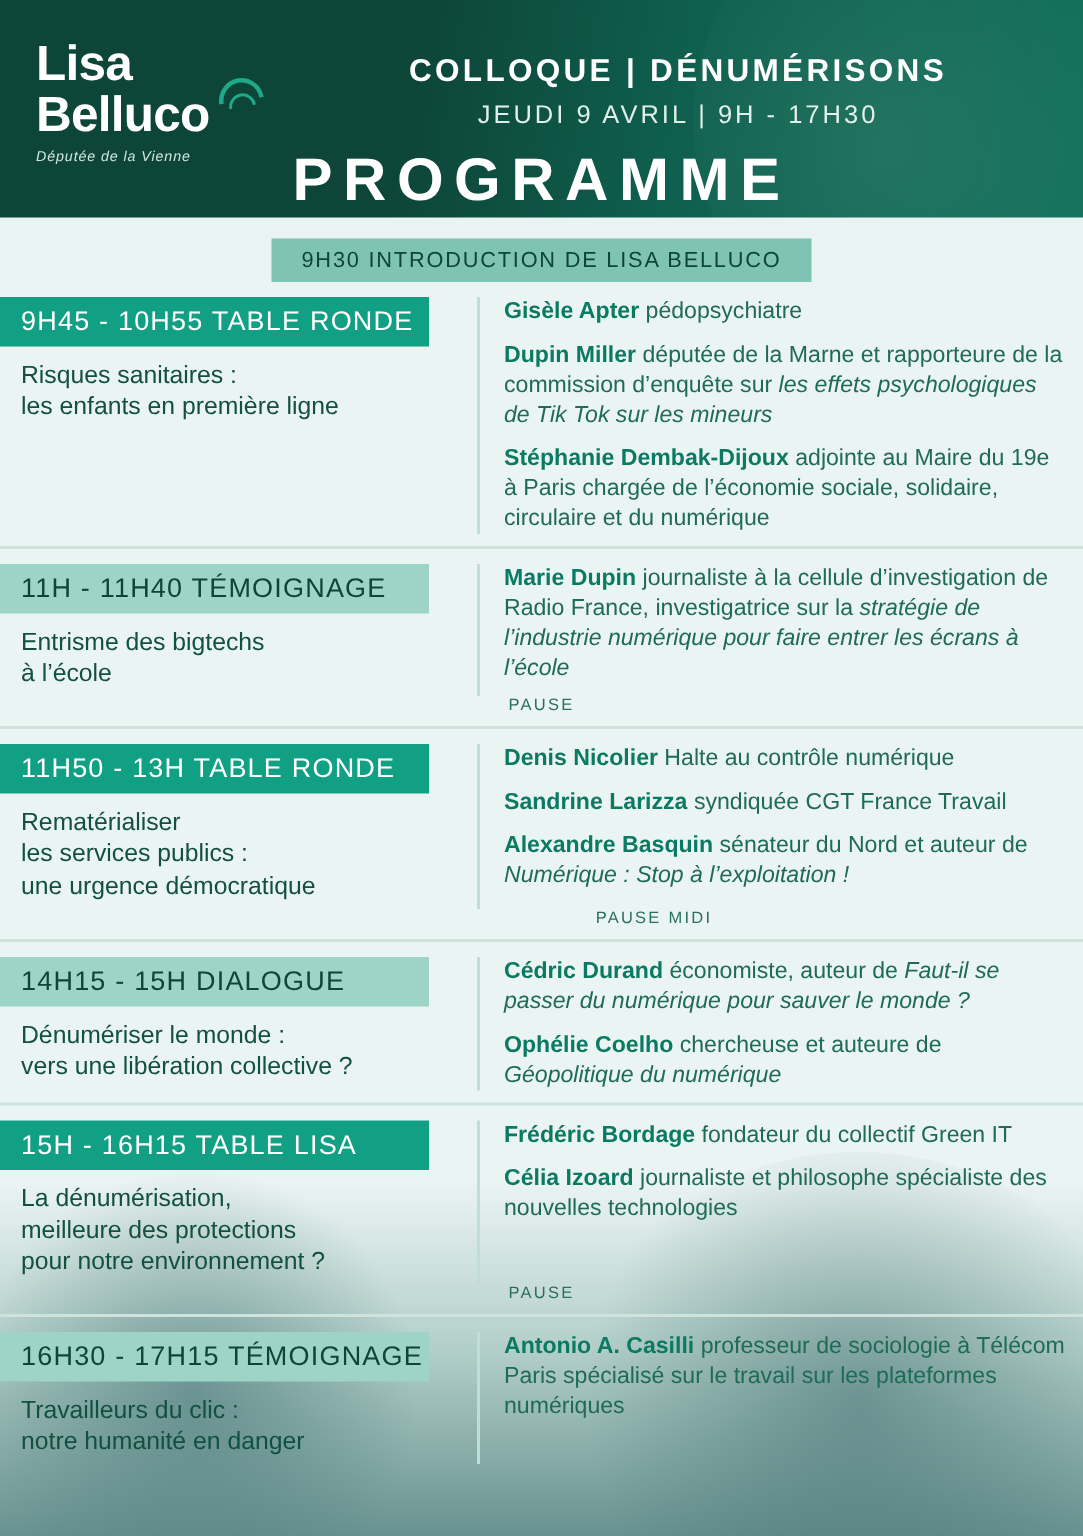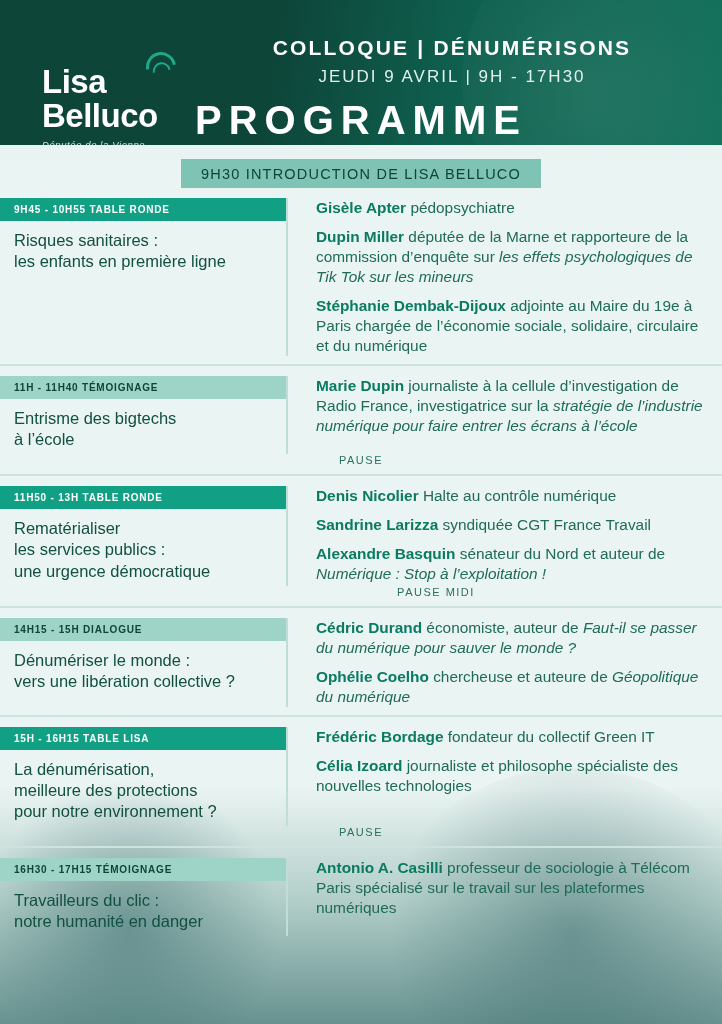--- a/index.html
+++ b/index.html
@@ -26,24 +26,23 @@
   .header::after{
     content:"";
     position:absolute;
     right:-60px; top:-80px;
     width:320px;height:320px;
     border-radius:50%;
     background: radial-gradient(circle at 40% 55%, rgba(255,255,255,0.08) 0%, rgba(255,255,255,0.0) 70%);
   }
   .brand {
     position: absolute;
-    left: 42px; top: 26px;
+    left: 24px; top: 26px;
     color: #ffffff;
     line-height: 0.98;
-    margin-top: 40px;
   }
   .brand .l1, .brand .l2 {
     font-size: 33px;
     font-weight: bold;
     letter-spacing: -0.5px;
     display:block;
   }
   .brand .l2 { margin-top: 2px; }
   .brand .sub {
     display:block;
@@ -145,37 +144,38 @@
     align-items: stretch;
     margin-top: 10px;
   }
   .left-col {
     width: 286px;
     flex: 0 0 286px;
   }
   .slot-head {
     background:#12a085;
     color:#ffffff;
-    font-size: 10px;
-    font-weight: bold;
+    font-size: 18px;
+    font-weight: normal;
     letter-spacing: 0.8px;
     padding: 6px 0 6px 14px;
   }
   .slot-head.pale { background:#9ed3c8; color:#0d4539; }
   .slot-title {
     padding: 9px 10px 4px 14px;
     font-size: 16.5px;
     color:#12503f;
     line-height: 1.28;
   }
   .right-col {
     flex: 1 1 auto;
-    padding-left: 28px;
+    padding-left: 16px;
     padding-right: 10px;
     border-left: 2px solid #bfded6;
+    margin-left: 32px;
   }
   .sp {
     color:#1f6b57;
     font-size: 15.4px;
     line-height: 1.3;
     margin-bottom: 9px;
   }
   .sp:last-child { margin-bottom: 0; }
   .sp .nm { color:#0a7a62; font-weight: bold; }
   .sp .it { font-style: italic; }

